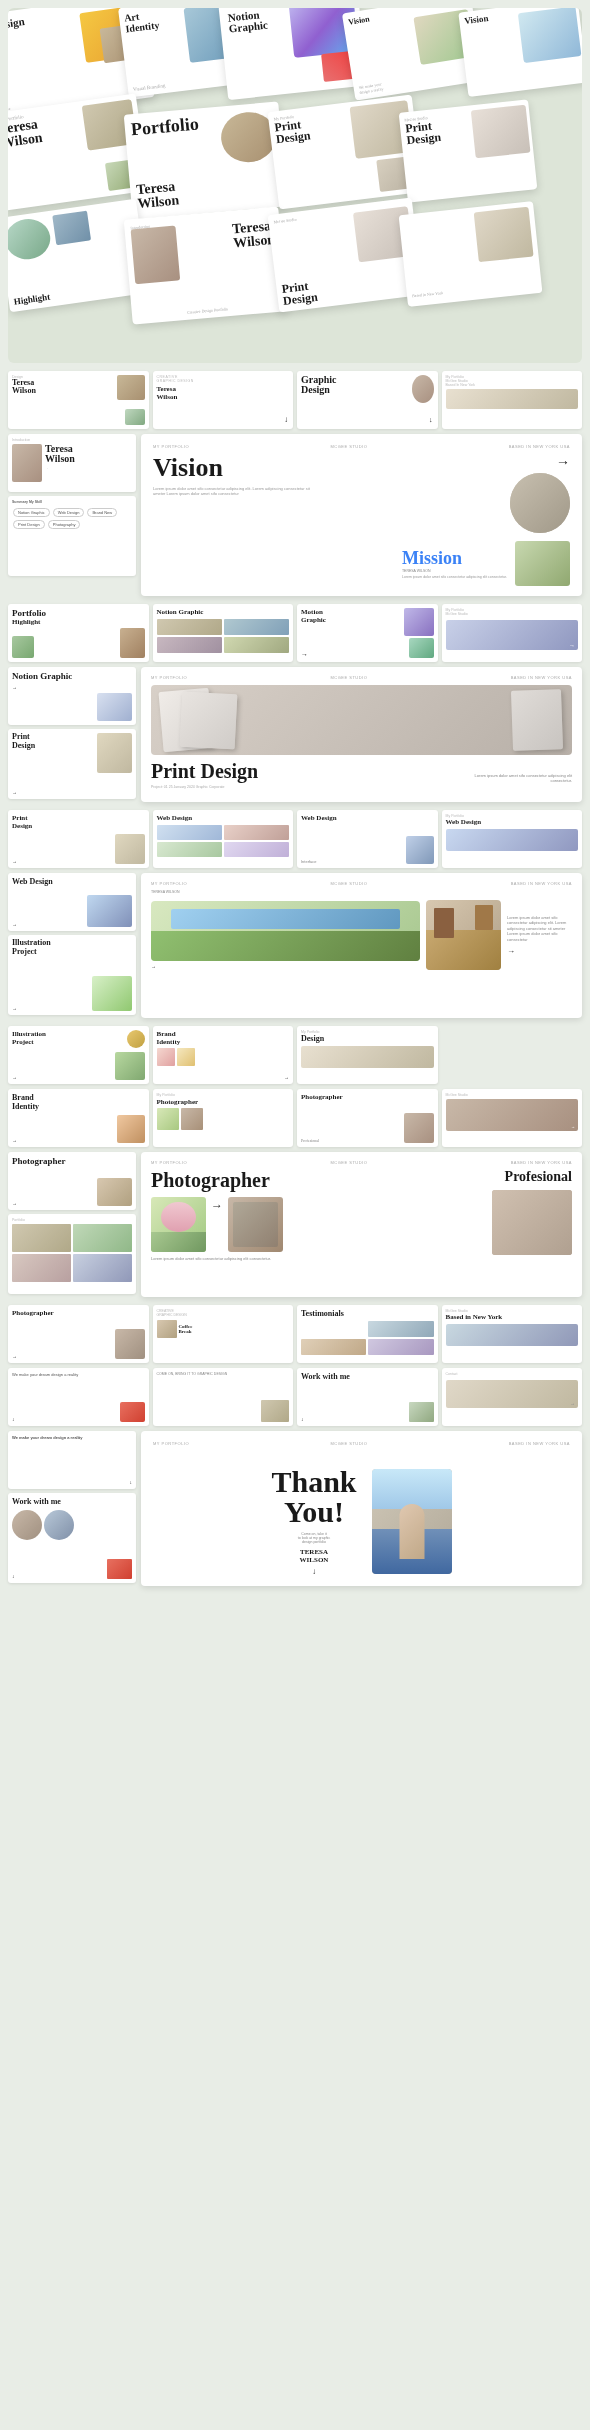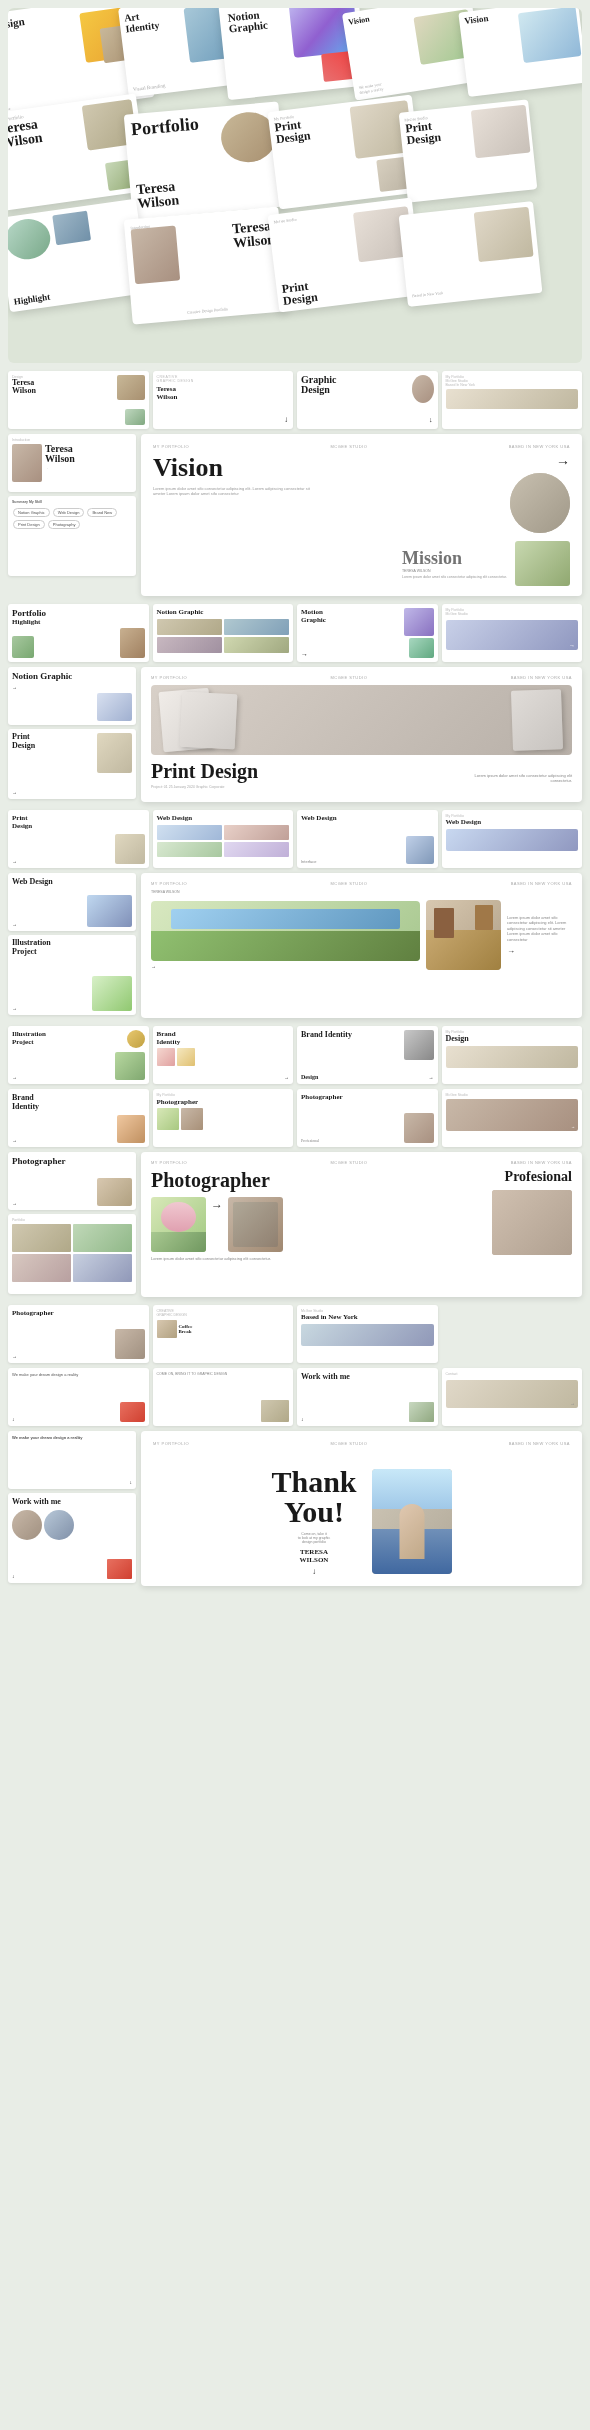--- a/index.html
+++ b/index.html
@@ -246,21 +246,21 @@
           </div>
           <div style="display:flex;flex-direction:column;align-items:flex-end;">
             <div style="font-size:14px;color:#222;">→</div>
             <div style="width:60px;height:60px;border-radius:50%;background:linear-gradient(135deg,#d0c8b8,#b0a898);margin-top:4px;overflow:hidden;position:relative;">
               <div style="position:absolute;top:0;left:0;right:0;bottom:0;background:linear-gradient(135deg,#c8c0b0,#a09888);"></div>
             </div>
           </div>
         </div>
         <div style="margin-top:8px;display:flex;justify-content:flex-end;align-items:center;gap:8px;">
           <div>
-            <div style="font-family:Georgia,serif;font-size:18px;font-weight:bold;color:#737373;">Mission</div>
+            <div style="font-family:Georgia,serif;font-size:18px;font-weight:bold;color:#3b82f6;">Mission</div>
             <div style="font-size:3.5px;color:#888;font-family:Arial,sans-serif;">TERESA WILSON</div>
             <div style="font-size:3.5px;color:#999;font-family:Arial,sans-serif;max-width:130px;margin-top:2px;">Lorem ipsum dolor amet sifo consectetur adipiscing elit consectetur.</div>
           </div>
           <div style="width:55px;height:45px;background:linear-gradient(135deg,#c8d8b0,#90a870);border-radius:3px;flex-shrink:0;"></div>
         </div>
       </div>
     </div>
   </div>
 
   <div class="content-section">
@@ -417,26 +417,20 @@
         <div style="position:absolute;bottom:4px;right:4px;width:30px;height:28px;background:linear-gradient(135deg,#b8d8a0,#80a870);border-radius:2px;"></div>
         <div style="position:absolute;bottom:4px;left:4px;font-size:5px;color:#222;">→</div>
         <div style="position:absolute;top:4px;right:4px;width:18px;height:18px;background:linear-gradient(135deg,#e8c870,#c0a040);border-radius:50%;"></div>
       </div>
       <div class="ms ms-h58">
         <div style="font-family:Georgia,serif;font-size:7px;font-weight:bold;color:#1a1a1a;">Brand<br>Identity</div>
         <div style="margin-top:2px;display:flex;gap:2px;">
           <div style="width:18px;height:18px;background:linear-gradient(135deg,#f5d8d0,#e0a0a0);border-radius:1px;"></div>
           <div style="width:18px;height:18px;background:linear-gradient(135deg,#f5e8c0,#e0c070);border-radius:1px;"></div>
         </div>
-        <div style="position:absolute;bottom:4px;right:4px;font-size:5px;color:#222;">→</div>
-      </div>
-      <div class="ms ms-h58">
-        <div style="font-family:Georgia,serif;font-size:8px;font-weight:bold;color:#1a1a1a;">Brand Identity</div>
-        <div style="position:absolute;top:4px;right:4px;width:30px;height:30px;background:linear-gradient(135deg,#c8c8c8,#888888);border-radius:2px;"></div>
-        <div style="position:absolute;bottom:4px;left:4px;font-family:Georgia,serif;font-size:6px;font-weight:bold;color:#1a1a1a;">Design</div>
         <div style="position:absolute;bottom:4px;right:4px;font-size:5px;color:#222;">→</div>
       </div>
       <div class="ms ms-h58">
         <div style="font-size:3.5px;color:#bbb;font-family:Arial,sans-serif;">My Portfolio</div>
         <div style="font-family:Georgia,serif;font-size:8px;font-weight:bold;color:#1a1a1a;">Design</div>
         <div style="height:22px;margin-top:3px;background:linear-gradient(135deg,#e8e0d0,#c0b8a0);border-radius:2px;"></div>
       </div>
     </div>
 
     <div style="display:grid;grid-template-columns:1fr 1fr 1fr 1fr;gap:4px;margin-bottom:5px;">
@@ -528,20 +522,29 @@
         <div style="position:absolute;bottom:4px;left:4px;font-size:5px;color:#222;">→</div>
       </div>
       <div class="ms ms-h58">
         <div style="font-size:3.5px;color:#bbb;font-family:Arial,sans-serif;text-transform:uppercase;">CREATIVE<br>GRAPHIC DESIGN</div>
         <div style="margin-top:3px;display:flex;gap:2px;align-items:center;">
           <div style="width:20px;height:18px;background:linear-gradient(135deg,#d8c8b0,#b0a080);border-radius:1px;"></div>
           <div style="font-family:Georgia,serif;font-size:5px;font-weight:bold;color:#1a1a1a;">Coffee<br>Break</div>
         </div>
       </div>
       <div class="ms ms-h58">
+        <div style="font-family:Georgia,serif;font-size:8px;font-weight:bold;color:#1a1a1a;">Testimonials</div>
+        <div style="margin-top:3px;display:grid;grid-template-columns:1fr 1fr;gap:2px;">
+          <div style="height:16px;background:linear-gradient(135deg,#d8c0b0,#b0988);border-radius:1px;"></div>
+          <div style="height:16px;background:linear-gradient(135deg,#c8d8e0,#90a8b8);border-radius:1px;"></div>
+          <div style="height:16px;background:linear-gradient(135deg,#e0d0b8,#c0a888);border-radius:1px;"></div>
+          <div style="height:16px;background:linear-gradient(135deg,#d0c8e0,#a898c0);border-radius:1px;"></div>
+        </div>
+      </div>
+      <div class="ms ms-h58">
         <div style="font-size:3.5px;color:#bbb;font-family:Arial,sans-serif;">McGee Studio</div>
         <div style="font-family:Georgia,serif;font-size:7px;font-weight:bold;color:#1a1a1a;">Based in New York</div>
         <div style="height:22px;margin-top:3px;background:linear-gradient(135deg,#c8d8e0,#9098b8);border-radius:2px;"></div>
       </div>
     </div>
 
     <div style="display:grid;grid-template-columns:1fr 1fr 1fr 1fr;gap:4px;margin-bottom:5px;">
       <div class="ms ms-h58">
         <div style="font-size:4px;color:#555;font-family:Arial,sans-serif;line-height:1.3;">We make your dream design a reality</div>
         <div style="position:absolute;bottom:4px;right:4px;width:25px;height:20px;background:linear-gradient(135deg,#e87060,#d04030);border-radius:2px;"></div>

